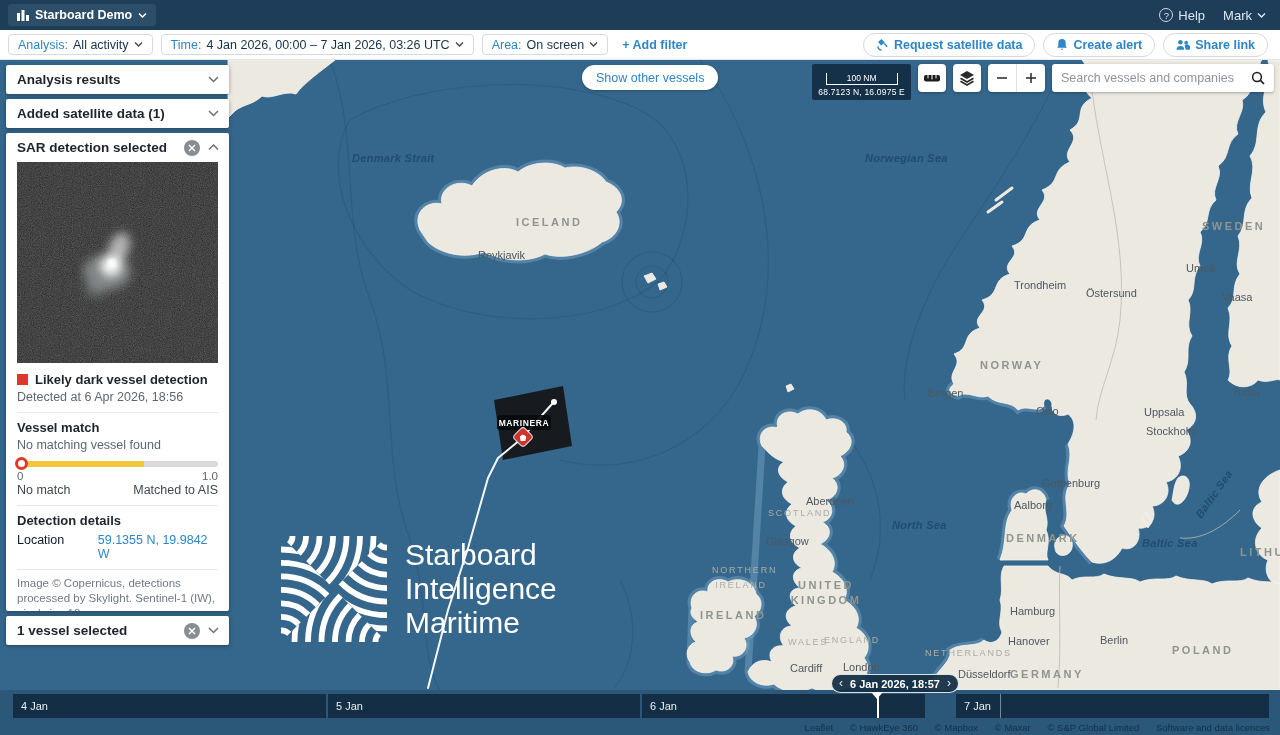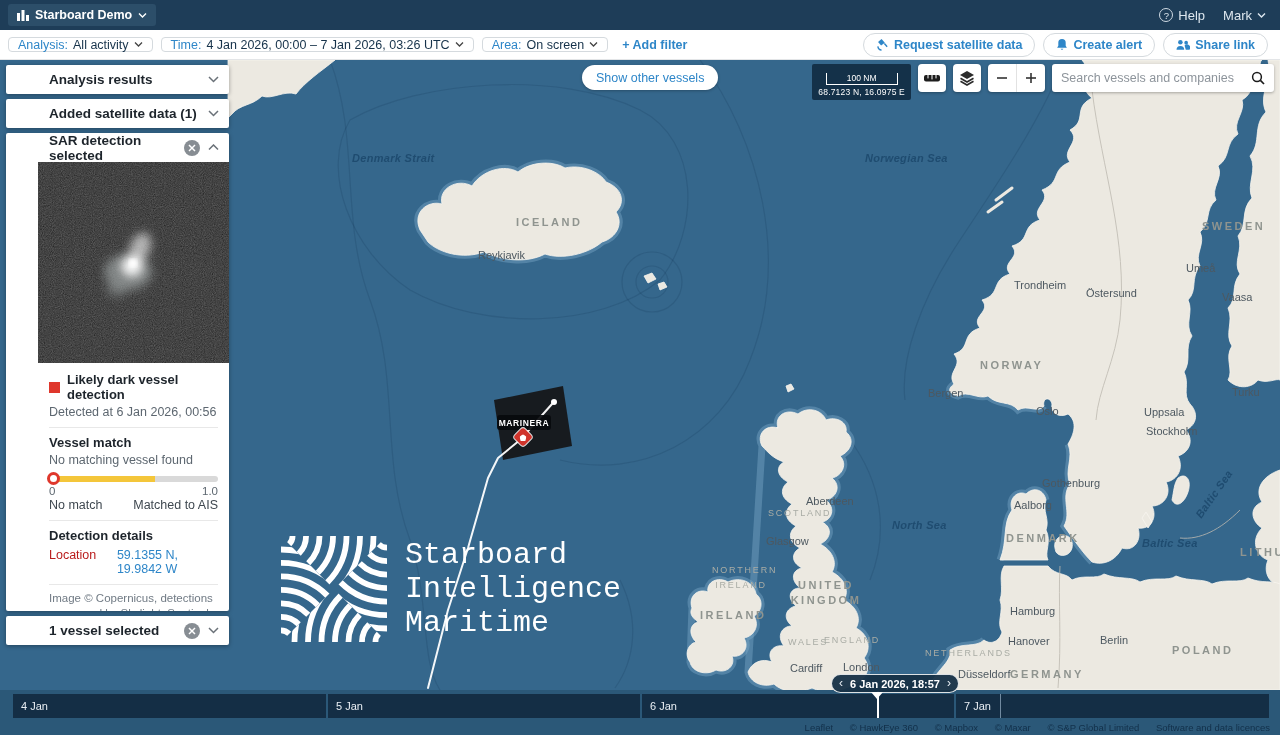--- a/index.html
+++ b/index.html
@@ -19,41 +19,41 @@
   .nav-right { margin-left:auto; display:flex; align-items:center; gap:18px; padding-right:14px; color:#dde7ef; font-size:13px; }
   .nav-right .item { display:flex; align-items:center; gap:5px; cursor:pointer; }
   .qmark { width:14px; height:14px; border:1.2px solid #cfd9e2; border-radius:50%; font-size:9.5px;
            display:flex; align-items:center; justify-content:center; color:#dde7ef; }
   .chev { display:block; }
 
   
   .filterbar { position:absolute; left:0; top:30px; width:1280px; height:30px; background:#fff;
                border-bottom:1px solid #e3e5e7; display:flex; align-items:center; z-index:60; }
   .fpill { display:flex; align-items:center; gap:5px; border:1px solid #d5dade; border-radius:4px;
-           height:15px; padding:0 9px; margin-left:8px; font-size:12.5px; color:#16324a; cursor:pointer; white-space:nowrap; }
+           height:21px; padding:0 9px; margin-left:8px; font-size:12.5px; color:#16324a; cursor:pointer; white-space:nowrap; }
   .fpill .flabel { color:#2e86c8; }
   .addfilter { margin-left:14px; color:#2e86c8; font-size:12.5px; font-weight:bold; cursor:pointer; white-space:nowrap; }
   .factions { margin-left:auto; display:flex; gap:8px; padding-right:12px; }
   .abtn { display:flex; align-items:center; gap:5px; border:1px solid #d5dade; border-radius:13px; height:24px;
           padding:0 12px; font-size:12.5px; color:#2e86c8; font-weight:bold; cursor:pointer; background:#fff; white-space:nowrap; }
 
   
   .main { position:absolute; left:0; top:60px; width:1280px; height:630px; overflow:hidden; }
   .map-base, .overlay { position:absolute; left:0; top:0; }
   .overlay { pointer-events:none; z-index:8; }
 
   .mlabel { position:absolute; white-space:nowrap; z-index:4; }
   .lbl-sea { font-style:italic; font-size:11px; color:#1f4c70; font-weight:bold; letter-spacing:.3px; }
   .lbl-country { font-size:11px; color:#8f948f; letter-spacing:2.5px; font-weight:bold; }
   .lbl-region { font-size:9px; color:#a9aca5; letter-spacing:1.8px; }
   .lbl-city { font-size:11px; color:#4d5860; }
   .lbl-wrap { white-space:normal; text-align:center; line-height:15px; }
 
   .logo { position:absolute; left:281px; top:476px; display:flex; align-items:center; z-index:6; }
-  .logo-text { margin-left:18px; color:#fff; font-family:Liberation Mono, monospace; font-size:30px; line-height:34px; }
+  .logo-text { margin-left:18px; color:#fff; font-family:Liberation Sans, sans-serif; font-size:30px; line-height:34px; }
 
   .marinera { position:absolute; left:497px; top:355px; width:54px; height:15px; background:rgba(8,10,13,.92);
               border-radius:3px; color:#fff; font-size:8.5px; font-weight:bold; letter-spacing:.6px;
               display:flex; align-items:center; justify-content:center; z-index:10; }
   .vmarker { position:absolute; left:516px; top:370px; width:14px; height:14px; background:#d0342c;
              border-radius:3px; transform:rotate(45deg); z-index:10; box-shadow:0 0 0 1px rgba(255,255,255,.85); cursor:pointer; }
   .vmarker .ship { position:absolute; left:3.5px; top:3.5px; width:7px; height:7px; background:#fff;
                    transform:rotate(-45deg); clip-path:polygon(50% 0, 100% 38%, 82% 100%, 18% 100%, 0 38%); }
 
   .showother { position:absolute; left:582px; top:5px; height:25px; padding:0 14px; background:#fff; border:none;
@@ -69,41 +69,41 @@
   .zoomgrp { display:flex; width:57px; height:28px; background:#fff; border-radius:4px; box-shadow:0 1px 3px rgba(0,0,0,.3); }
   .zoomgrp .half { flex:1; display:flex; align-items:center; justify-content:center; cursor:pointer; }
   .zoomgrp .half:first-child { border-right:1px solid #e2e2e2; }
   .searchbox { width:222px; height:28px; background:#fff; border-radius:3px; box-shadow:0 1px 3px rgba(0,0,0,.3);
                display:flex; align-items:center; padding:0 9px; }
   .searchbox input { flex:1; border:none; outline:none; font-size:12.5px; color:#333; font-family:"Liberation Sans",sans-serif; }
   .searchbox input::placeholder { color:#8d949b; }
 
   
   .sidebar { position:absolute; left:6px; top:5px; width:223px; z-index:30; }
-  .card { background:#fff; border-radius:2px; box-shadow:0 1px 4px rgba(0,0,0,.35); margin-bottom:5px;padding-left:32px; }
+  .card { background:#fff; border-radius:2px; box-shadow:0 1px 4px rgba(0,0,0,.35); margin-bottom:5px; }
   .card-h { display:flex; align-items:center; height:29px; padding:0 10px 0 11px; cursor:pointer; }
   .card-h .title { font-size:13.5px; font-weight:bold; color:#1d242b; flex:1; }
   .closebtn { width:16px; height:16px; border-radius:50%; background:#878d93; display:flex; align-items:center;
               justify-content:center; margin-right:8px; border:none; cursor:pointer; }
   .sar-card { height:478px; overflow:hidden; }
   .sarimg { display:block; margin:0 auto; }
   .row { display:flex; align-items:center; margin:9px 11px 0; }
   .redsq { width:11px; height:11px; background:#df372c; margin-right:7px; flex:none; }
   .b13 { font-size:13px; font-weight:bold; color:#1d242b; }
   .g12 { font-size:12.5px; color:#5d6770; }
   .divider { height:1px; background:#e8e8e8; margin:8px 11px 0; }
   .m-t3 { margin:3px 11px 0; } .m-t7 { margin:7px 11px 0; } .m-t5 { margin:5px 11px 0; } .m-t6 { margin:6px 11px 0; } .m-t9 { margin:9px 11px 0; }
   .slider { position:relative; height:6px; background:#d9d9d9; border-radius:3px; }
   .slider .fill { position:absolute; left:0; top:0; height:6px; width:63%; background:#f4c63a; border-radius:3px 0 0 3px; }
   .slider .handle { position:absolute; left:-2px; top:-4px; width:13px; height:13px; border-radius:50%;
                     background:#fff; border:3.5px solid #df372c; cursor:pointer; }
   .scale-nums { display:flex; justify-content:space-between; font-size:11.5px; color:#5d6770; }
   .scale-lbls { display:flex; justify-content:space-between; font-size:12.5px; color:#3f4850; }
   .loc-row { display:flex; }
-  .loc-label { width:84px; font-size:12.5px; color:#b91c1c; }
+  .loc-label { width:84px; font-size:12.5px; color:#0f172a; }
   .loc-link { font-size:12.5px; color:#2e86c8; cursor:pointer; }
   .attr-text { font-size:11.5px; color:#707a84; line-height:1.32; }
 
   
   .bottombar { position:absolute; left:0; top:690px; width:1280px; height:45px; background:#2b5878; z-index:40; }
   .tl-cell { position:absolute; top:4px; height:24px; background:#142e45; }
   .tl-cell span { display:block; padding-left:8px; font-size:11px; color:#e9eff4; line-height:24px; }
   .tl-rangeend { position:absolute; left:1000px; top:4px; width:1px; height:24px; background:rgba(190,215,235,.55); }
   .tl-now { position:absolute; left:877px; top:1px; width:2px; height:27px; background:#fff; }
   .attr-strip { position:absolute; right:10px; bottom:2px; font-size:9.5px; color:#12304a; }
@@ -468,21 +468,21 @@
           <ellipse cx="102" cy="86" rx="10" ry="16" fill="#d8d8d8" opacity="0.75" transform="rotate(22 102 86)"></ellipse>
           <ellipse cx="79" cy="127" rx="11" ry="8" fill="#8a8f8f" opacity="0.55"></ellipse>
           <ellipse cx="94" cy="104" rx="10" ry="10" fill="#ffffff" opacity="0.95"></ellipse>
         </g>
         <circle cx="95" cy="101" r="4" fill="#fff" filter="url(#sarBlur2)"></circle>
       </svg>
       <div class="row">
         <span class="redsq"></span>
         <span class="b13">Likely dark vessel detection</span>
       </div>
-      <div class="g12 m-t3">Detected at 6 Jan 2026, 00:56</div>
+      <div class="g12 m-t3">Detected at 6 Apr 2026, 18:56</div>
       <div class="divider"></div>
       <div class="b13 m-t7">Vessel match</div>
       <div class="g12 m-t3">No matching vessel found</div>
       <div class="slider m-t9">
         <div class="fill"></div>
         <div class="handle"></div>
       </div>
       <div class="scale-nums m-t3">
         <span>0</span>
         <span>1.0</span>
@@ -525,21 +525,21 @@
 </div>
 <div class="tl-caret"></div>
 
 <div class="bottombar">
   <div class="tl-cell" style="left:13px; width:313px;">
       <span>4 Jan</span>
     </div>
   <div class="tl-cell" style="left:328px; width:312px;">
       <span>5 Jan</span>
     </div>
-  <div class="tl-cell" style="left:642px; width:312px;">
+  <div class="tl-cell" style="left:642px; width:283px;">
       <span>6 Jan</span>
     </div>
   <div class="tl-cell" style="left:956px; width:313px;">
       <span>7 Jan</span>
     </div>
   <div class="tl-rangeend"></div>
   <div class="tl-now"></div>
   <div class="attr-strip">
     <span>Leaflet</span>
     <span>© HawkEye 360</span>

